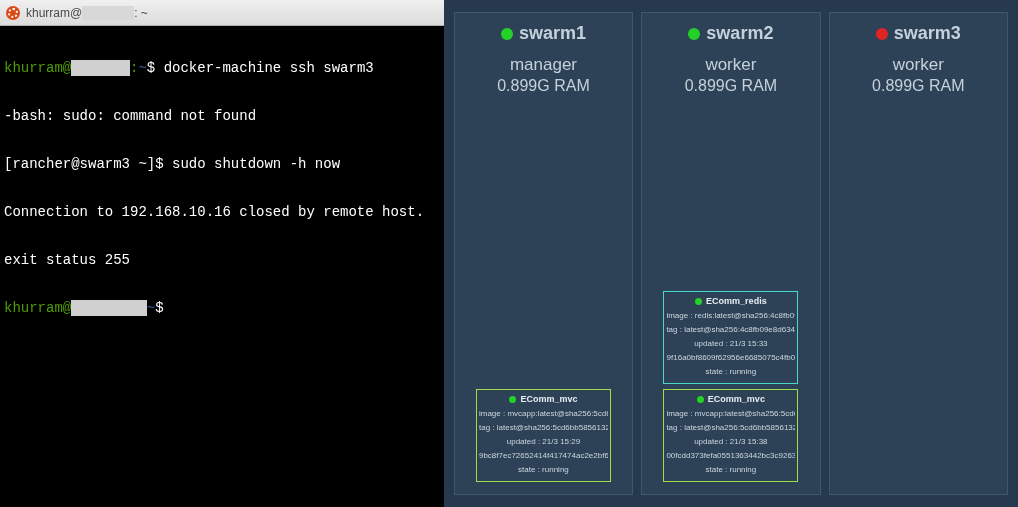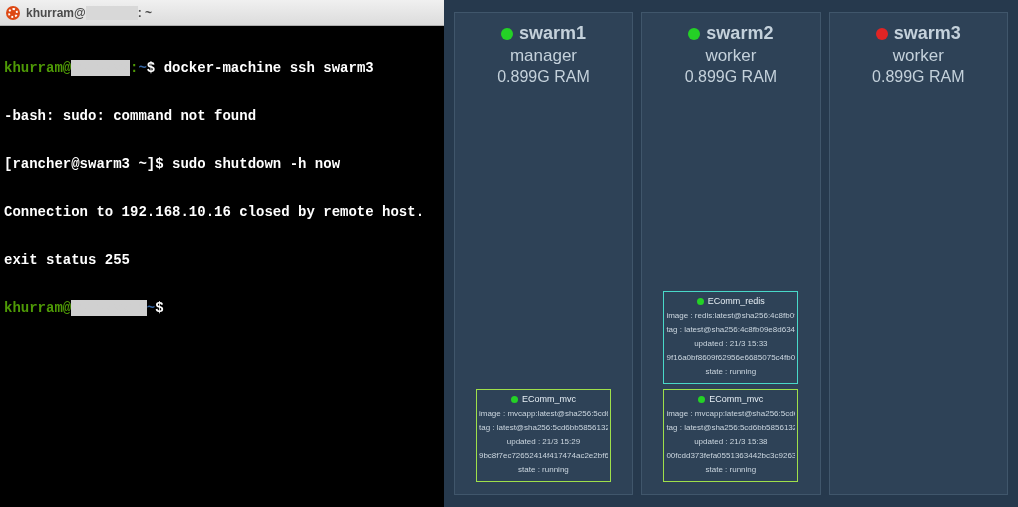--- a/index.html
+++ b/index.html
@@ -10,21 +10,20 @@
     display: flex;
     font-family: "Segoe UI", Arial, sans-serif;
     overflow: hidden;
   }
   .left-panel {
     width: 490px;
     height: 507px;
     display: flex;
     flex-direction: column;
     background: #000;
-    font-weight: bold;
   }
   .titlebar {
     height: 26px;
     background: linear-gradient(#f0f0f0,#dcdcdc);
     display: flex;
     align-items: center;
     padding: 0 6px;
     font-size: 12px;
     color: #4a4a4a;
     border-bottom: 1px solid #b0b0b0;
@@ -100,42 +99,42 @@
     justify-content: center;
     font-size: 18px;
     font-weight: 600;
   }
   .status-dot {
     width: 12px; height: 12px; border-radius: 50%;
     display: inline-block;
   }
   .dot-green { background: #24d126; }
   .dot-red   { background: #e02424; }
-  .node-role { font-size: 17px; margin-top: 2px; }
+  .node-role { font-size: 17px; margin-top: 11px; }
   .node-ram  { font-size: 16px; margin-top: 2px; }
 
   .node-spacer { flex: 1; }
   .task-box {
     width: 135px;
     border: 1px solid;
     font-size: 8px;
     color: #cbd6df;
     text-align: center;
     padding: 4px 2px;
     margin-top: 5px;
   }
   .task-mvc   { border-color: #9fe04a; }
   .task-redis { border-color: #49d9c9; }
   .task-title-row {
     display: flex;
     align-items: center;
     justify-content: center;
     gap: 4px;
     font-size: 9px;
-    font-weight: 400;
+    font-weight: 700;
     color: #e6eef4;
     margin-bottom: 3px;
   }
   .task-dot {
     width: 7px; height: 7px; border-radius: 50%; background: #24d126;
   }
   .task-line {
     line-height: 14px;
     white-space: nowrap;
     overflow: hidden;

